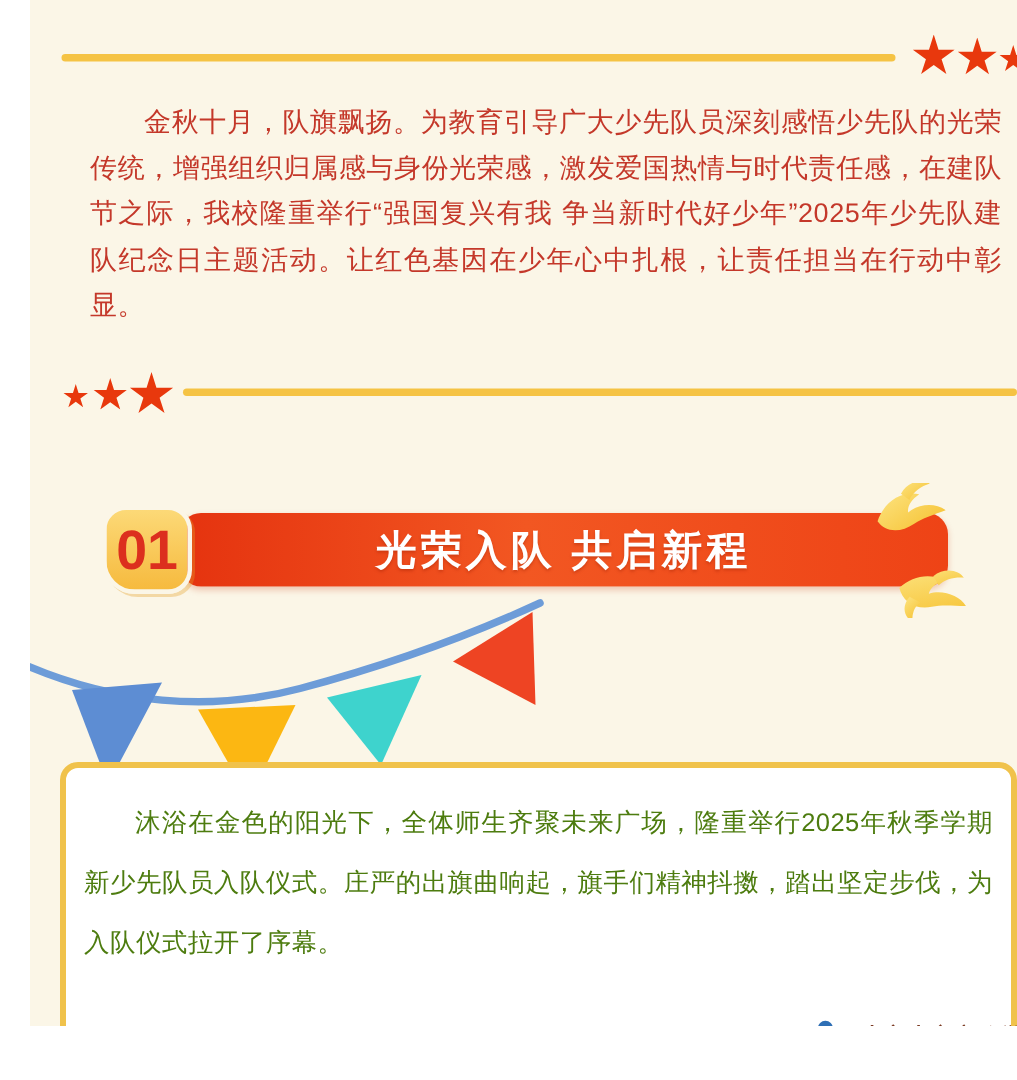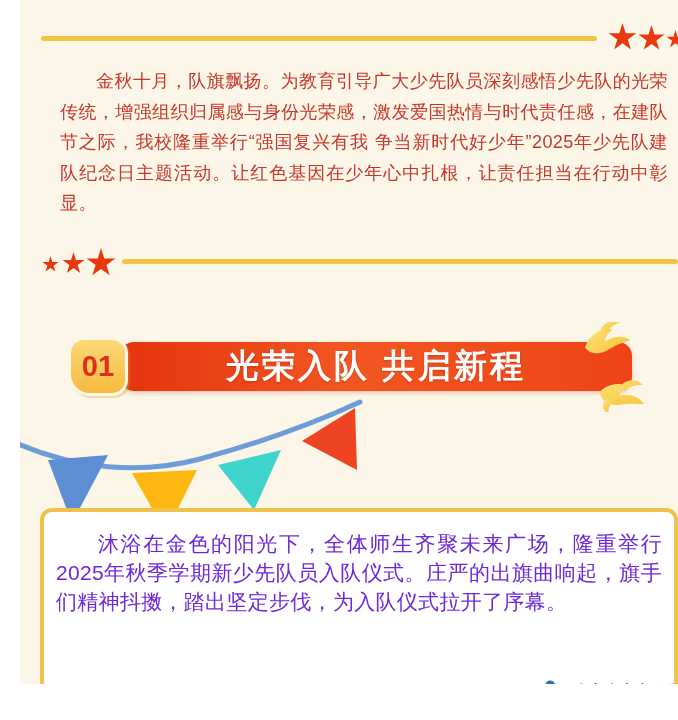--- a/index.html
+++ b/index.html
@@ -32,45 +32,45 @@
 
   
   .banner-bar {
     position:absolute; left:100px; top:342px; width:512px; height:49px;
     background:linear-gradient(90deg,#e5330f,#f25722 45%,#ee4316);
     border-radius:14px;
     display:flex; align-items:center; justify-content:center;
     box-shadow:0 2px 4px rgba(200,50,10,0.25);
   }
   .banner-title {
-    color:#ffffff; font-size:33px; font-weight:bold; letter-spacing:3px;
+    color:#ffffff; font-size:27px; font-weight:bold; letter-spacing:3px;
     text-shadow:0 1px 2px rgba(150,30,0,0.35);
   }
   .badge {
     position:absolute; left:48px; top:337px; width:60px; height:59px;
     background:linear-gradient(180deg,#fcd977,#f6ba3e);
     border:3px solid #fbf6e7; border-radius:16px 16px 16px 22px;
     display:flex; align-items:center; justify-content:center;
     box-shadow:2px 2px 0 rgba(230,160,40,0.35);
   }
-  .badge span { color:#dc2f1e; font-size:29px; font-weight:bold; }
+  .badge span { color:#dc2f1e; font-size:37px; font-weight:bold; }
   .doves { position:absolute; left:552px; top:322px; }
 
   
   .bunting { position:absolute; left:-4px; top:393px; }
 
   
   .card {
     position:absolute; left:20px; top:508px; width:638px; height:240px;
     background:#ffffff; border:4px solid #f0c24b; border-radius:12px;
     padding:17px 12px 0 12px;
   }
   .card p {
-    font-size:21px; line-height:29px; letter-spacing:0.3px;
-    color:#6d28d9; text-align:justify; text-indent:2em; margin-bottom:6px;
+    font-size:17px; line-height:40px; letter-spacing:0.3px;
+    color:#4d7c0f; text-align:justify; text-indent:2em; margin-bottom:6px;
   }
 
   
   .watermark {
     position:absolute; left:516px; top:674px; width:162px;
     display:flex; align-items:center; gap:3px;
   }
   .wm-text { display:flex; flex-direction:column; align-items:center; }
   .wm-cn {
     font-family:"DejaVu Serif","Liberation Serif",serif;

